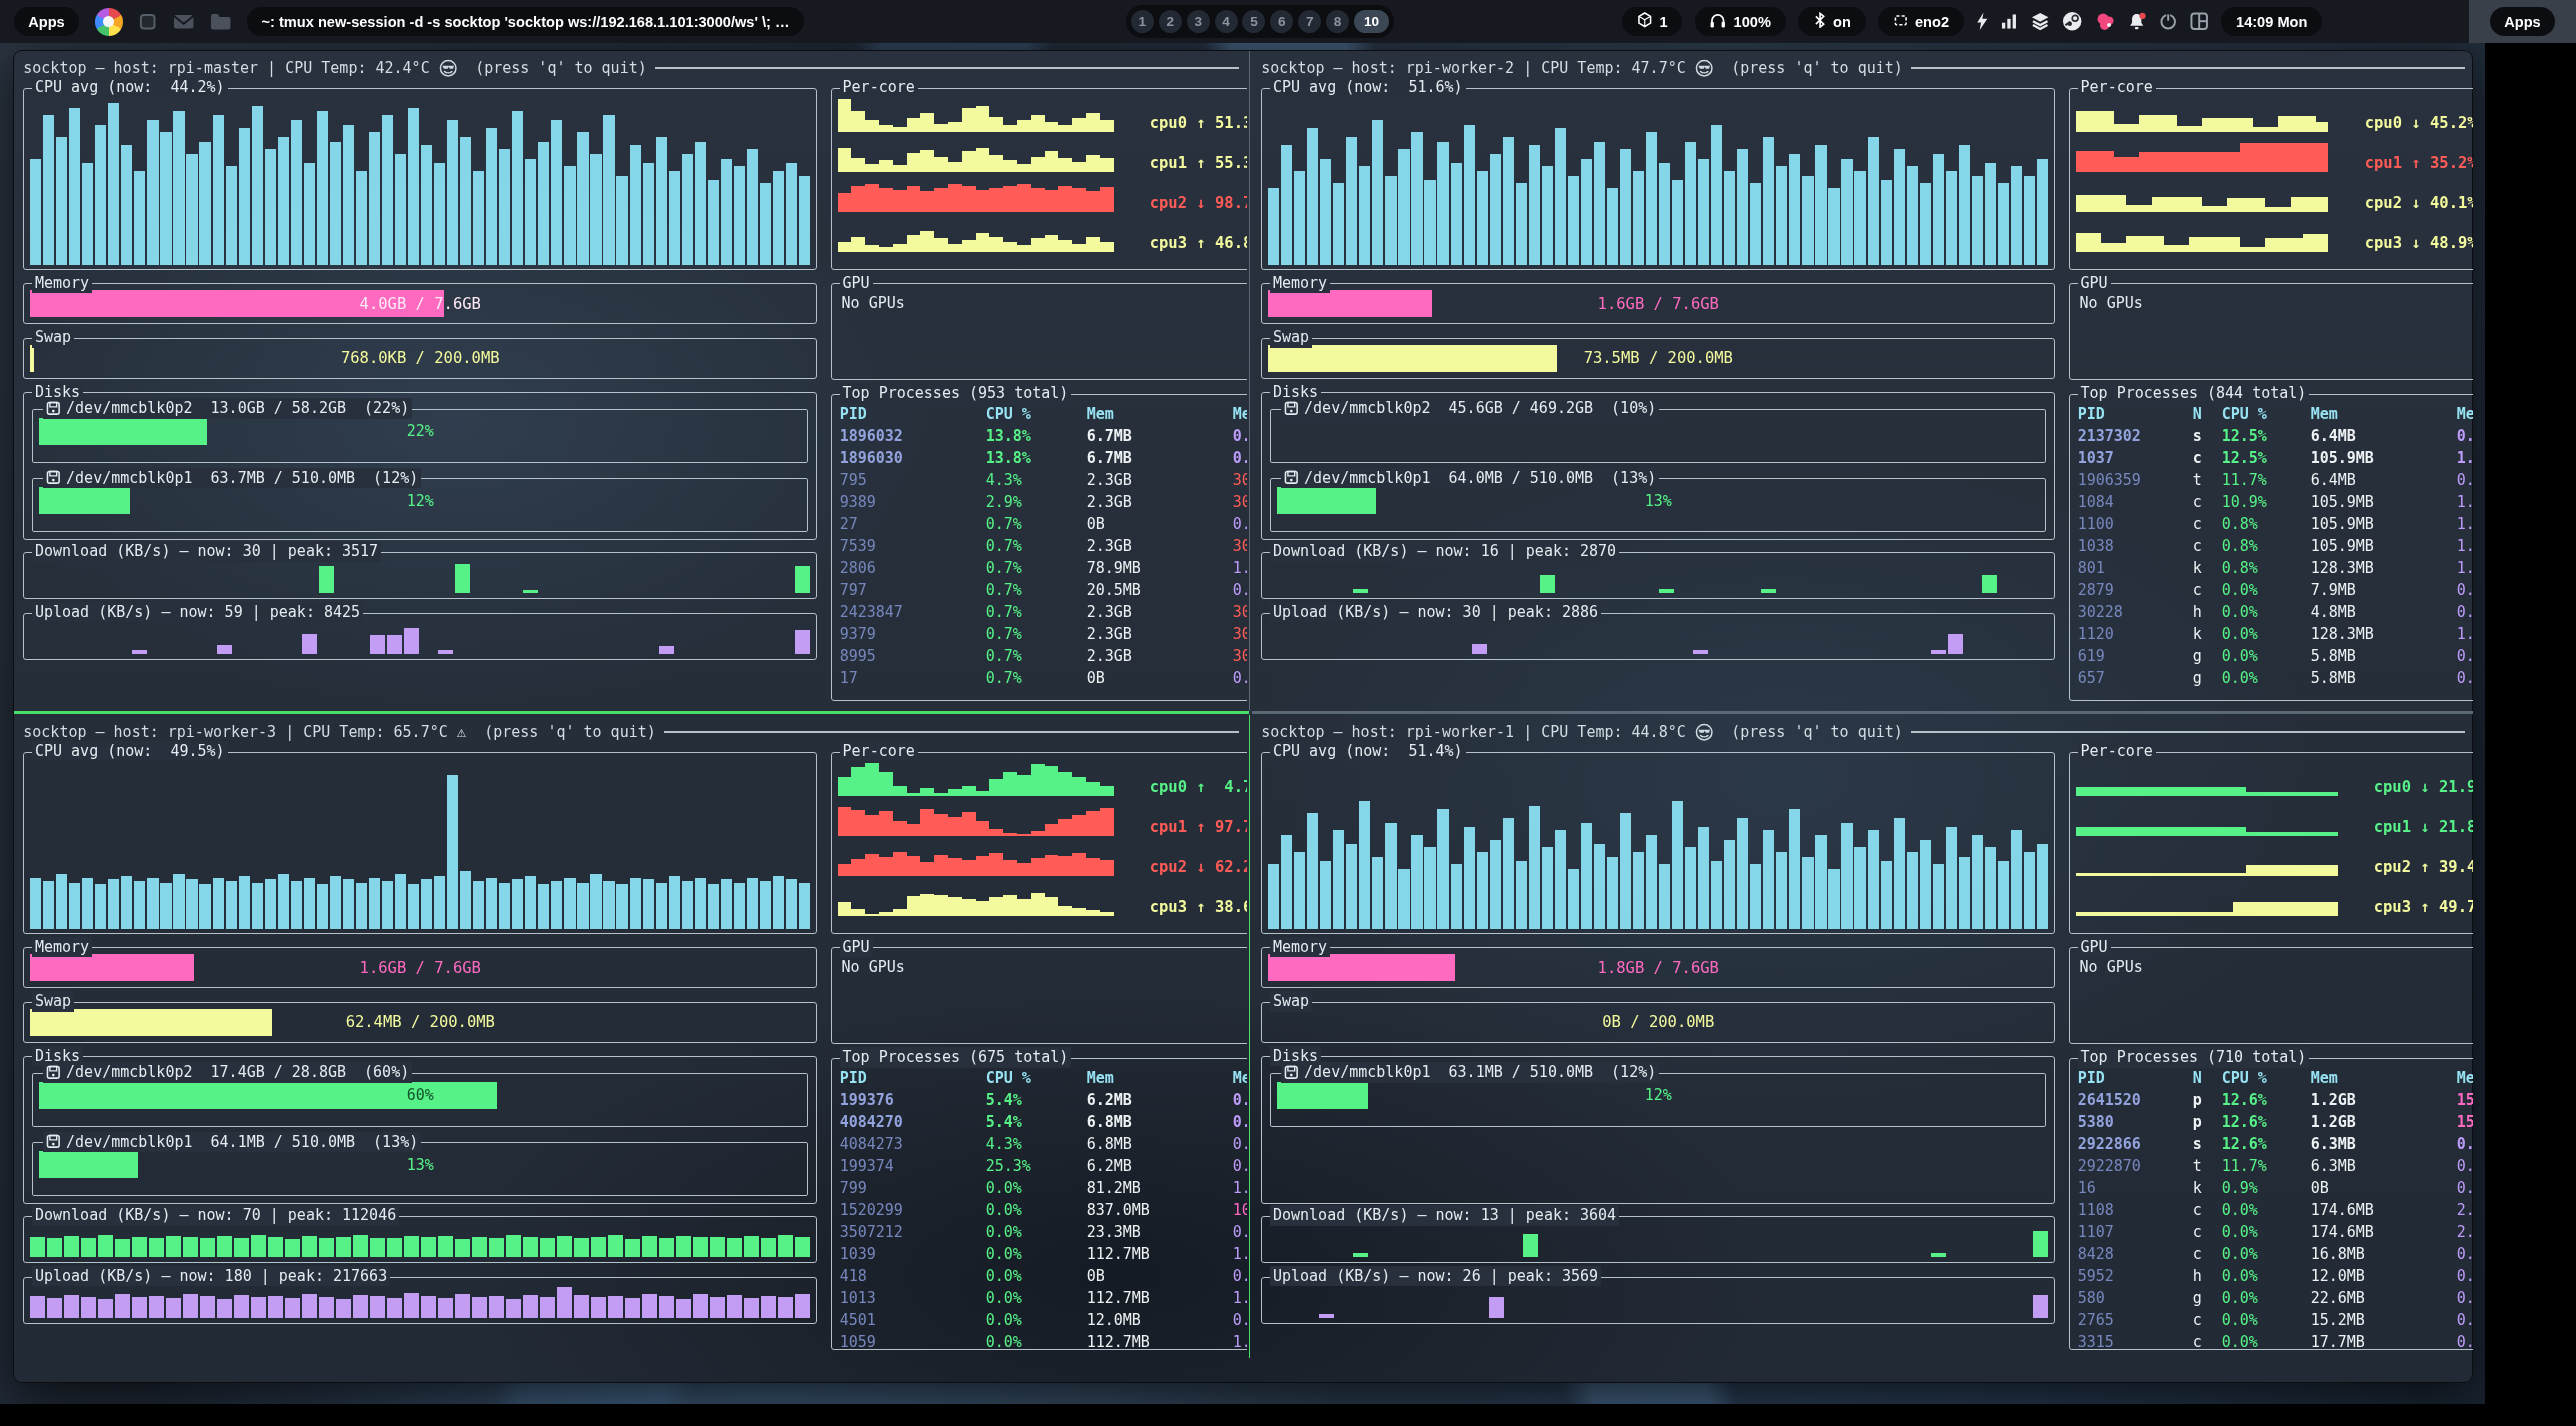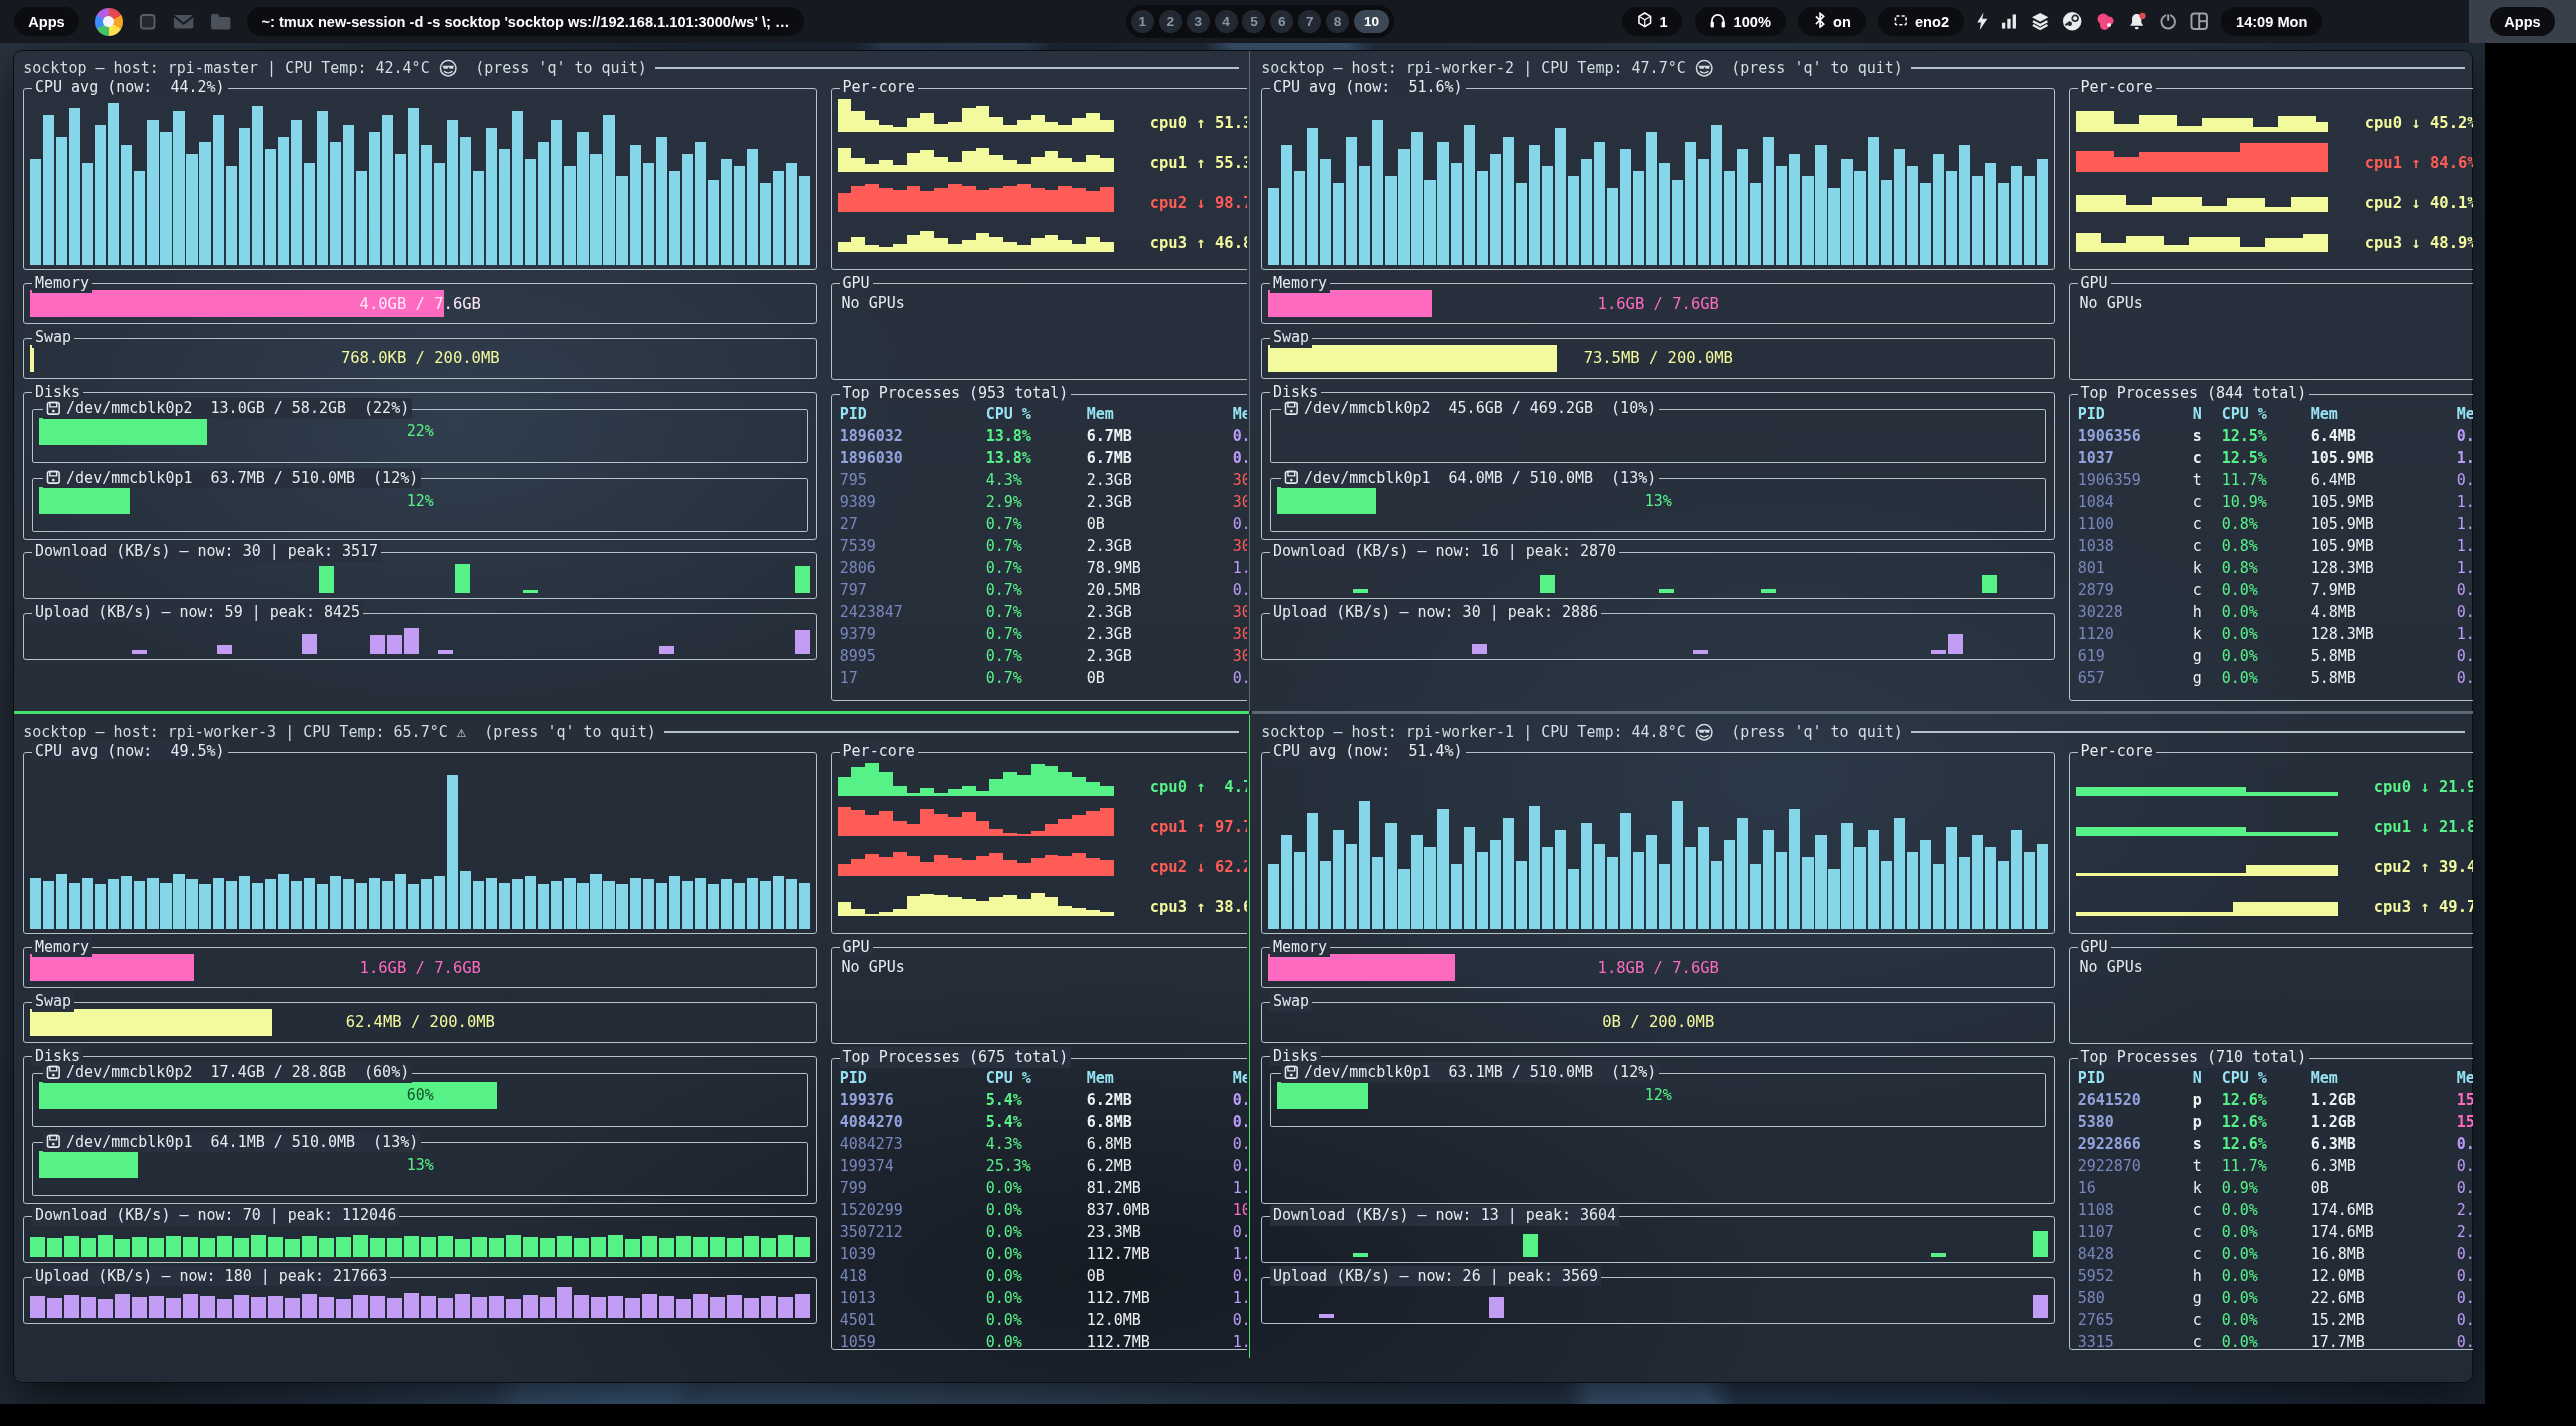--- a/index.html
+++ b/index.html
@@ -915,21 +915,21 @@
                     <i style="height: 58%; background: rgb(255, 92, 87);"></i>
                     <i style="height: 58%; background: rgb(255, 92, 87);"></i>
                     <i style="height: 85%; background: rgb(255, 92, 87);"></i>
                     <i style="height: 85%; background: rgb(255, 92, 87);"></i>
                     <i style="height: 85%; background: rgb(255, 92, 87);"></i>
                     <i style="height: 85%; background: rgb(255, 92, 87);"></i>
                     <i style="height: 85%; background: rgb(255, 92, 87);"></i>
                     <i style="height: 85%; background: rgb(255, 92, 87);"></i>
                     <i style="height: 85%; background: rgb(255, 92, 87);"></i>
                   </div>
-                  <div class="core-lbl" style="color: rgb(255, 92, 87);">cpu1 ↑ 84.6%</div>
+                  <div class="core-lbl" style="color: rgb(255, 92, 87);">cpu1 ↑ 35.2%</div>
                 </div>
                 <div class="core-row">
                   <div class="spark">
                     <i style="height: 50%; background: rgb(243, 249, 157);"></i>
                     <i style="height: 50%; background: rgb(243, 249, 157);"></i>
                     <i style="height: 50%; background: rgb(243, 249, 157);"></i>
                     <i style="height: 50%; background: rgb(243, 249, 157);"></i>
                     <i style="height: 22%; background: rgb(243, 249, 157);"></i>
                     <i style="height: 22%; background: rgb(243, 249, 157);"></i>
                     <i style="height: 45%; background: rgb(243, 249, 157);"></i>
@@ -984,21 +984,21 @@
               <div class="lbl"><span>Top Processes (844 total)</span></div>
               <div style="padding-top: 7.8px;">
                 <div class="prochead cols5">
                   <span>PID</span>
                   <span>N</span>
                   <span>CPU %</span>
                   <span>Mem</span>
                   <span>Mem %</span>
                 </div>
                 <div class="procrow cols5 bold">
-                  <span class="c-pid">1906356</span>
+                  <span class="c-pid">2137302</span>
                   <span class="c-mem">s</span>
                   <span class="c-green">12.5%</span>
                   <span class="c-mem">6.4MB</span>
                   <span class="c-purple">0.08%</span>
                 </div>
                 <div class="procrow cols5 bold">
                   <span class="c-pid">1037</span>
                   <span class="c-mem">c</span>
                   <span class="c-green">12.5%</span>
                   <span class="c-mem">105.9MB</span>

